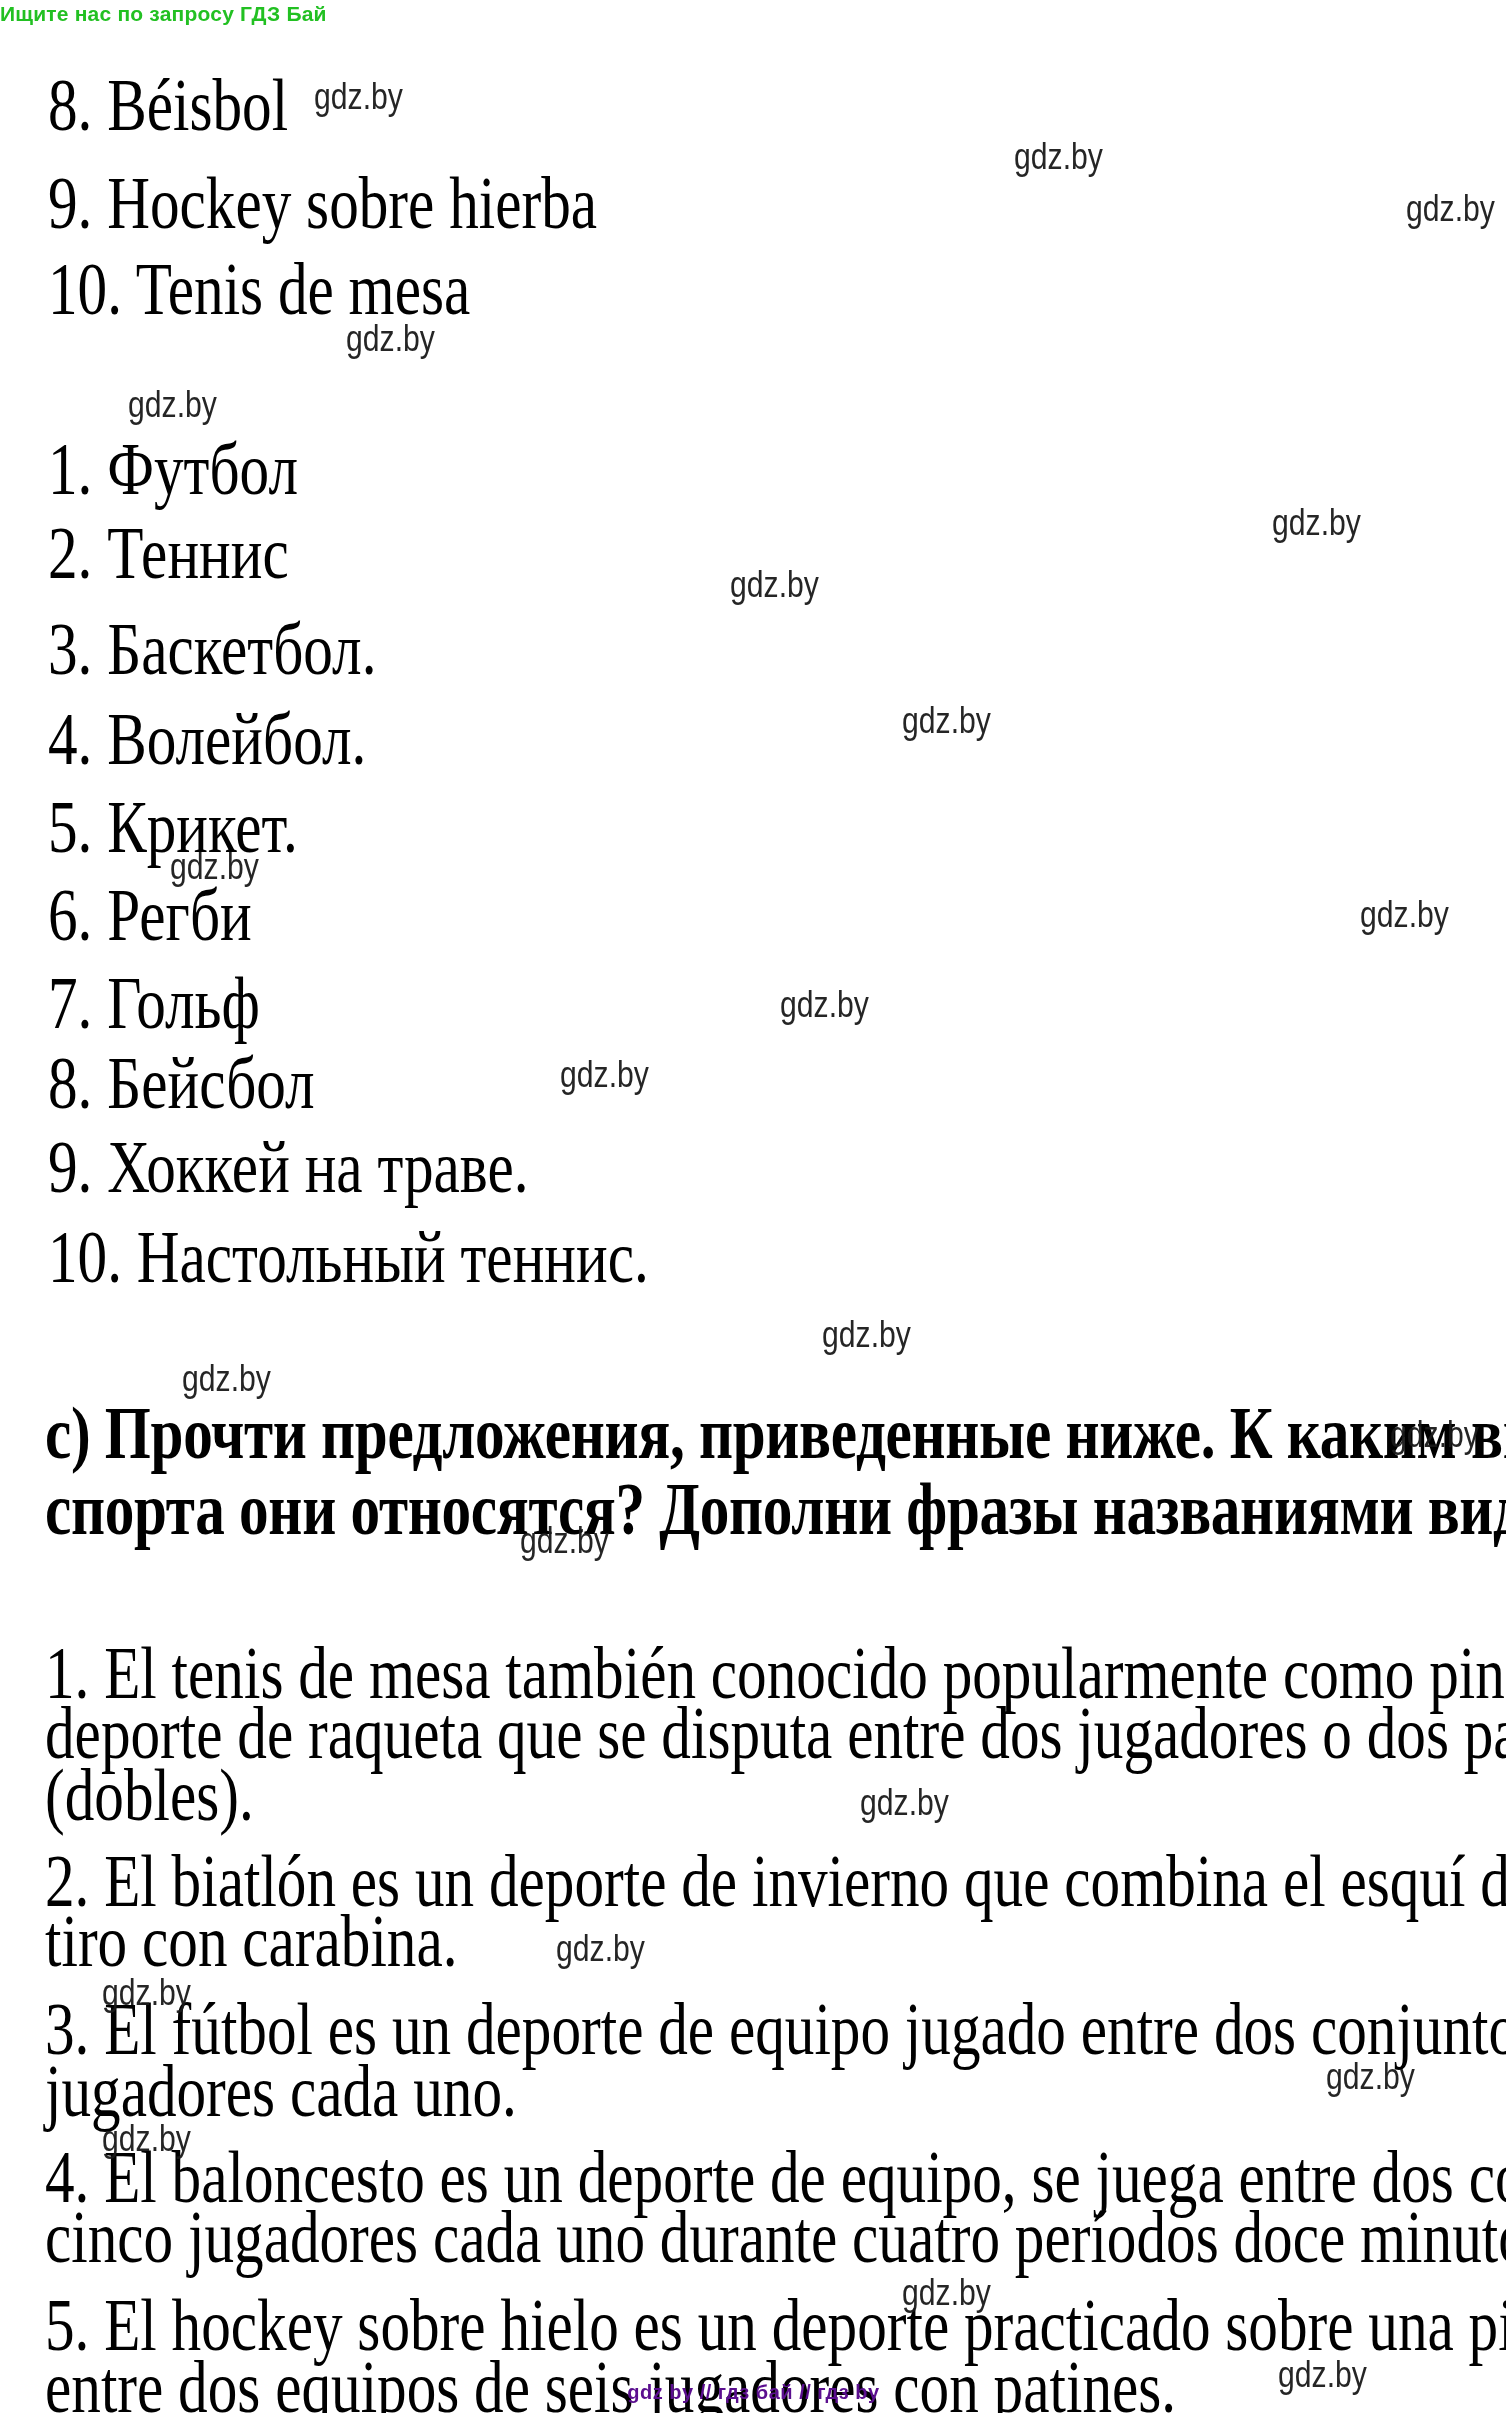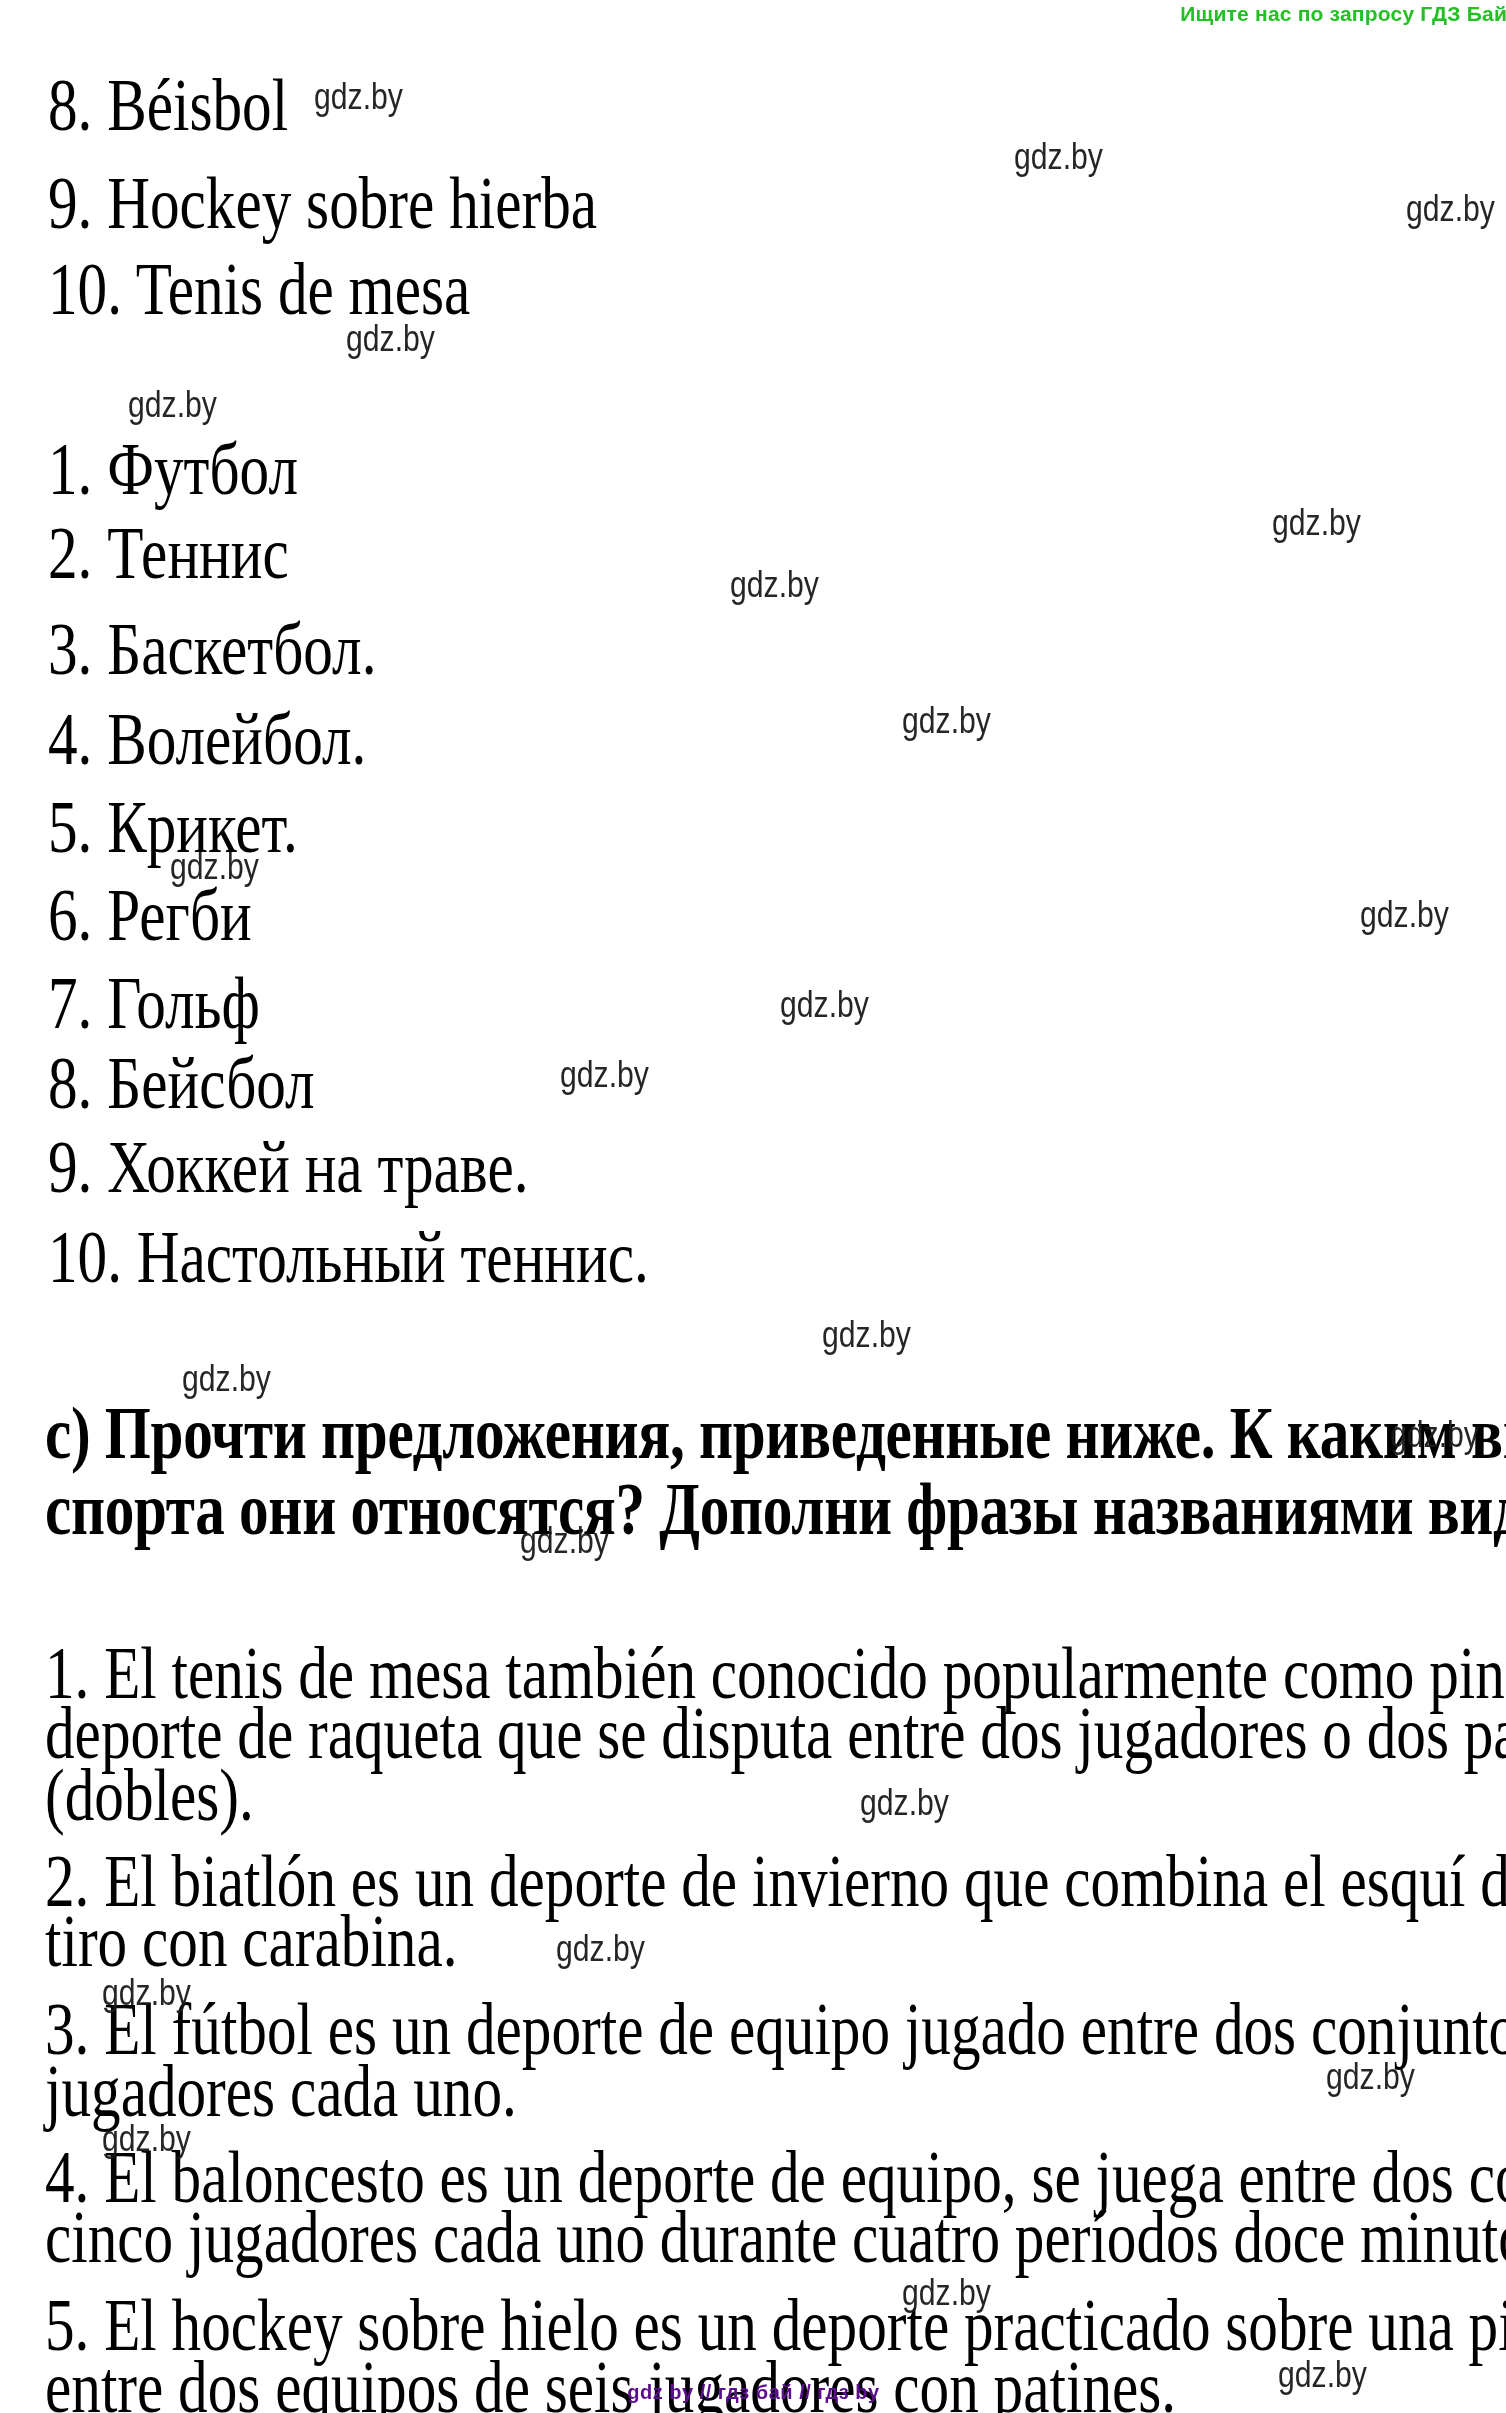--- a/index.html
+++ b/index.html
@@ -19,21 +19,21 @@
     inset: 0;
     background: #ffffff;
   }
 
   
   .promo {
     position: absolute;
     top: 1.6px;
     left: 0;
     width: 1507px;
-    text-align: right;
+    text-align: left;
     color: #22c022;
     font-family: "Liberation Sans", "DejaVu Sans", sans-serif;
     font-weight: bold;
     font-size: 21px;
     letter-spacing: 0.2px;
     white-space: nowrap;
   }
 
   
   .footer {

